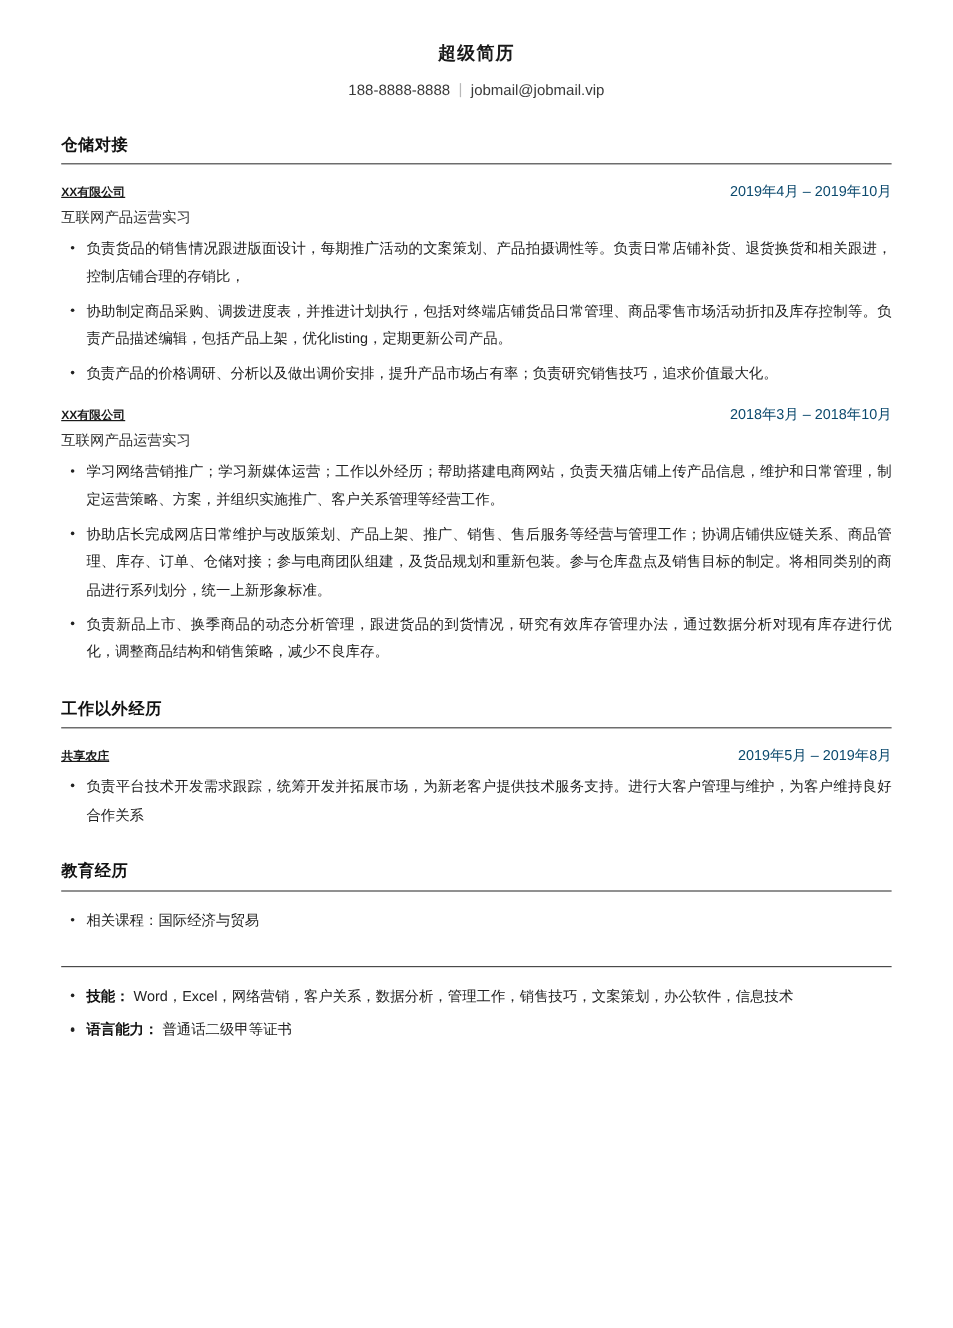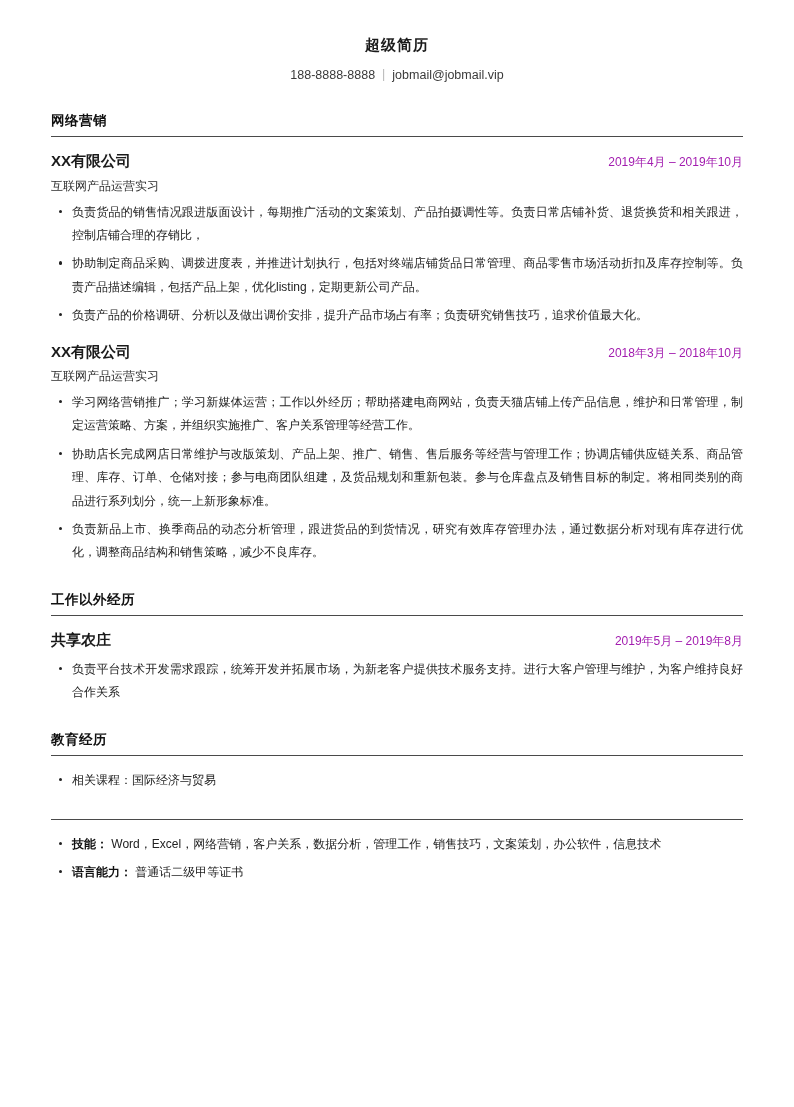--- a/index.html
+++ b/index.html
@@ -74,28 +74,29 @@
   .entry { margin-bottom: 0; }
   .entry + .entry { margin-top: 13px; }
   .entry-row {
     display: flex;
     justify-content: space-between;
     align-items: baseline;
     gap: 14px;
     line-height: 1.5;
   }
   .entry-org {
-    font-size: 15px;
+    font-size: 10px;
     font-weight: bold;
     color: #1a1a1a;
     white-space: nowrap;
+    text-decoration: underline;
   }
   .entry-date {
     font-size: 12px;
-    color: #a21caf;
+    color: #0c4a6e;
     white-space: nowrap;
   }
   .entry-subrow {
     display: flex;
     justify-content: space-between;
     align-items: baseline;
     gap: 14px;
     margin-top: 4px;
     line-height: 1.5;
   }
@@ -150,21 +151,21 @@
     <h1 class="resume-name">超级简历</h1>
     <div class="contact-line">
       <span>188-8888-8888</span>
       <span class="contact-sep">|</span>
       <span>jobmail@jobmail.vip</span>
     </div>
   </div>
 
   <div id="sections-root">
       <div class="section">
-        <div class="section-title">网络营销</div>
+        <div class="section-title">仓储对接</div>
         <hr class="section-rule">
         <div class="entry">
           <div class="entry-row">
             <span class="entry-org">XX有限公司</span>
             <span class="entry-date">2019年4月 – 2019年10月</span>
           </div>
           <div class="entry-subrow">
             <span class="entry-role">互联网产品运营实习</span>
             <span class="entry-loc"></span>
           </div>

